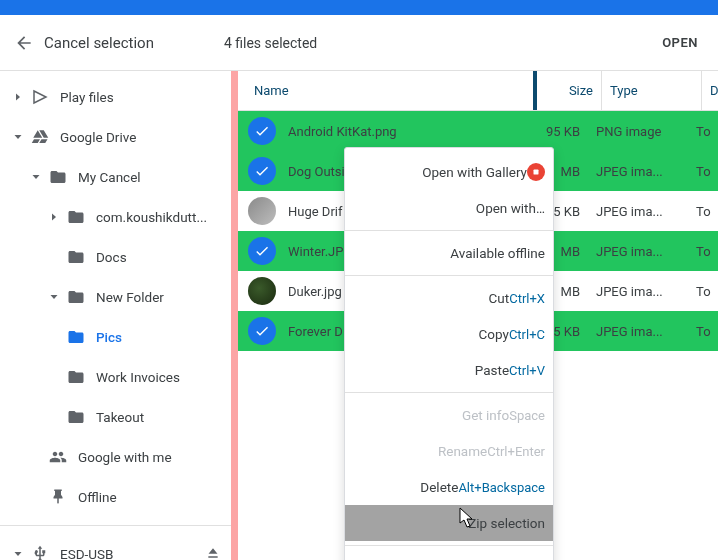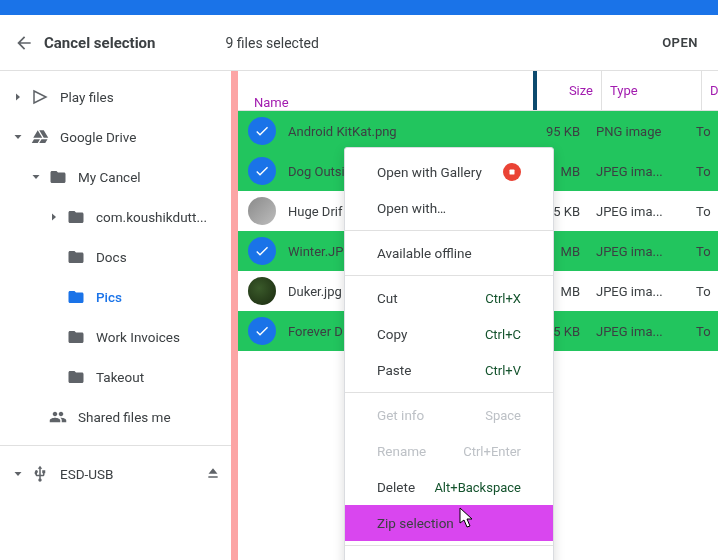--- a/index.html
+++ b/index.html
@@ -25,21 +25,21 @@
     border-bottom: 1px solid #e0e0e0;
   }
   .toolbar .back-btn {
     width: 36px; height: 36px;
     display: flex; align-items: center; justify-content: center;
     border-radius: 50%;
     cursor: pointer;
   }
   .toolbar .cancel-label {
     font-size: 15px;
-    font-weight: 700;
+    font-weight: 400;
     color: #3c4043;
     margin-left: 2px;
   }
   .toolbar .spacer-left { width: 70px; }
   .toolbar .sel-label {
     font-size: 14px;
     color: #3c4043;
   }
   .toolbar .flex { flex: 1; }
   .toolbar .open-btn {
@@ -102,23 +102,23 @@
     margin: 8px 0;
   }
   .content {
     flex: 1;
     position: relative;
     overflow: hidden;
   }
   .col-header {
     display: flex;
     height: 40px;
-    align-items: flex-end;
+    align-items: center;
     border-bottom: 1px solid #e0e0e0;
-    color: #a21caf;
+    color: #0c4a6e;
     font-size: 13px;
   }
   .col-header > div { padding: 0 8px; }
   .c-name { flex: 1; padding-left: 16px !important;}
   .c-size { width: 68px; text-align: right; border-left: 4px solid #0c4a6e; height: 100%; display:flex; align-items:center; justify-content:flex-end;}
   .c-type { width: 100px; border-left: 1px solid #e0e0e0; height:100%; display:flex; align-items:center;}
   .c-date { width: 14px; border-left: 1px solid #e0e0e0; height:100%; display:flex; align-items:center;}
   .file-row {
     display: flex;
     height: 40px;
@@ -164,36 +164,36 @@
     background: #fff;
     border: 1px solid #dadce0;
     border-radius: 3px;
     box-shadow: 0 4px 12px rgba(0,0,0,0.15);
     padding: 6px 0;
     z-index: 50;
   }
   .context-menu .mitem {
     display: flex;
     align-items: center;
-    justify-content: space-between;
+    justify-content: flex-end;
     height: 36px;
-    padding: 0 32px;
+    padding: 0 8px;
     font-size: 13.5px;
     color: #3c4043;
     cursor: pointer;
   }
   .context-menu .mitem.disabled {
     color: #bdc1c6;
     cursor: default;
   }
   .context-menu .mitem.hover {
-    background: #d946ef;
+    background: #a3a3a3;
   }
   .context-menu .mitem .shortcut {
-    color: #14532d;
+    color: #0369a1;
     font-size: 13px;
   }
   .context-menu .mitem.disabled .shortcut {
     color: #bdc1c6;
   }
   .context-menu .mitem .badge-dot {
     width: 18px; height: 18px; border-radius: 50%;
     background: #ea4335;
     display:flex; align-items:center; justify-content:center;
   }
@@ -216,21 +216,21 @@
 <div class="title-bar"></div>
 
 <div class="toolbar">
   <div class="back-btn">
     <svg width="20" height="20" viewBox="0 0 24 24">
         <path fill="#5f6368" d="M20 11H7.83l5.59-5.59L12 4l-8 8 8 8 1.41-1.41L7.83 13H20z"></path>
       </svg>
   </div>
   <span class="cancel-label">Cancel selection</span>
   <span class="spacer-left"></span>
-  <span class="sel-label">9 files selected</span>
+  <span class="sel-label">4 files selected</span>
   <span class="flex"></span>
   <span class="open-btn">OPEN</span>
 </div>
 
 <div class="main">
   <div class="sidebar">
 
     <div class="tree-row">
       <span class="indent" style="width:10px"></span>
       <span class="chev">
@@ -294,20 +294,34 @@
     <div class="tree-row">
       <span class="indent" style="width:66px"></span>
       <span class="ticon">
           <svg width="18" height="18" viewBox="0 0 24 24">
             <path fill="#5f6368" d="M10 4H4c-1.1 0-2 .9-2 2v12c0 1.1.9 2 2 2h16c1.1 0 2-.9 2-2V8c0-1.1-.9-2-2-2h-8l-2-2z"></path>
           </svg>
         </span>
       <span class="tlabel">Docs</span>
     </div>
 
+    <div class="tree-row">
+      <span class="indent" style="width:46px"></span>
+      <span class="chev">
+          <svg width="12" height="12" viewBox="0 0 24 24">
+            <path fill="#5f6368" d="M5 8l7 8 7-8z"></path>
+          </svg>
+        </span>
+      <span class="ticon">
+          <svg width="18" height="18" viewBox="0 0 24 24">
+            <path fill="#5f6368" d="M10 4H4c-1.1 0-2 .9-2 2v12c0 1.1.9 2 2 2h16c1.1 0 2-.9 2-2V8c0-1.1-.9-2-2-2h-8l-2-2z"></path>
+          </svg>
+        </span>
+      <span class="tlabel">New Folder</span>
+    </div>
 
     <div class="tree-row active">
       <span class="indent" style="width:66px"></span>
       <span class="ticon">
           <svg width="18" height="18" viewBox="0 0 24 24">
             <path fill="#1a73e8" d="M10 4H4c-1.1 0-2 .9-2 2v12c0 1.1.9 2 2 2h16c1.1 0 2-.9 2-2V8c0-1.1-.9-2-2-2h-8l-2-2z"></path>
           </svg>
         </span>
       <span class="tlabel">Pics</span>
     </div>
@@ -332,23 +346,32 @@
       <span class="tlabel">Takeout</span>
     </div>
 
     <div class="tree-row">
       <span class="indent" style="width:48px"></span>
       <span class="ticon">
           <svg width="18" height="18" viewBox="0 0 24 24">
             <path fill="#5f6368" d="M16 11c1.66 0 3-1.34 3-3s-1.34-3-3-3-3 1.34-3 3 1.34 3 3 3zm-8 0c1.66 0 3-1.34 3-3S9.66 5 8 5 5 6.34 5 8s1.34 3 3 3zm0 2c-2.33 0-7 1.17-7 3.5V19h14v-2.5c0-2.33-4.67-3.5-7-3.5zm8 0c-.29 0-.62.02-.97.05 1.16.84 1.97 1.97 1.97 3.45V19h6v-2.5c0-2.33-4.67-3.5-7-3.5z"></path>
           </svg>
         </span>
-      <span class="tlabel">Shared files me</span>
-    </div>
-
+      <span class="tlabel">Google with me</span>
+    </div>
+
+    <div class="tree-row">
+      <span class="indent" style="width:48px"></span>
+      <span class="ticon">
+          <svg width="18" height="18" viewBox="0 0 24 24">
+            <path fill="#5f6368" d="M16 9V4h1V2H7v2h1v5l-2 3v2h5v6l1 1 1-1v-6h5v-2l-2-3z"></path>
+          </svg>
+        </span>
+      <span class="tlabel">Offline</span>
+    </div>
 
     <hr>
 
     <div class="tree-row">
       <span class="indent" style="width:10px"></span>
       <span class="chev">
           <svg width="12" height="12" viewBox="0 0 24 24">
             <path fill="#5f6368" d="M5 8l7 8 7-8z"></path>
           </svg>
         </span>

